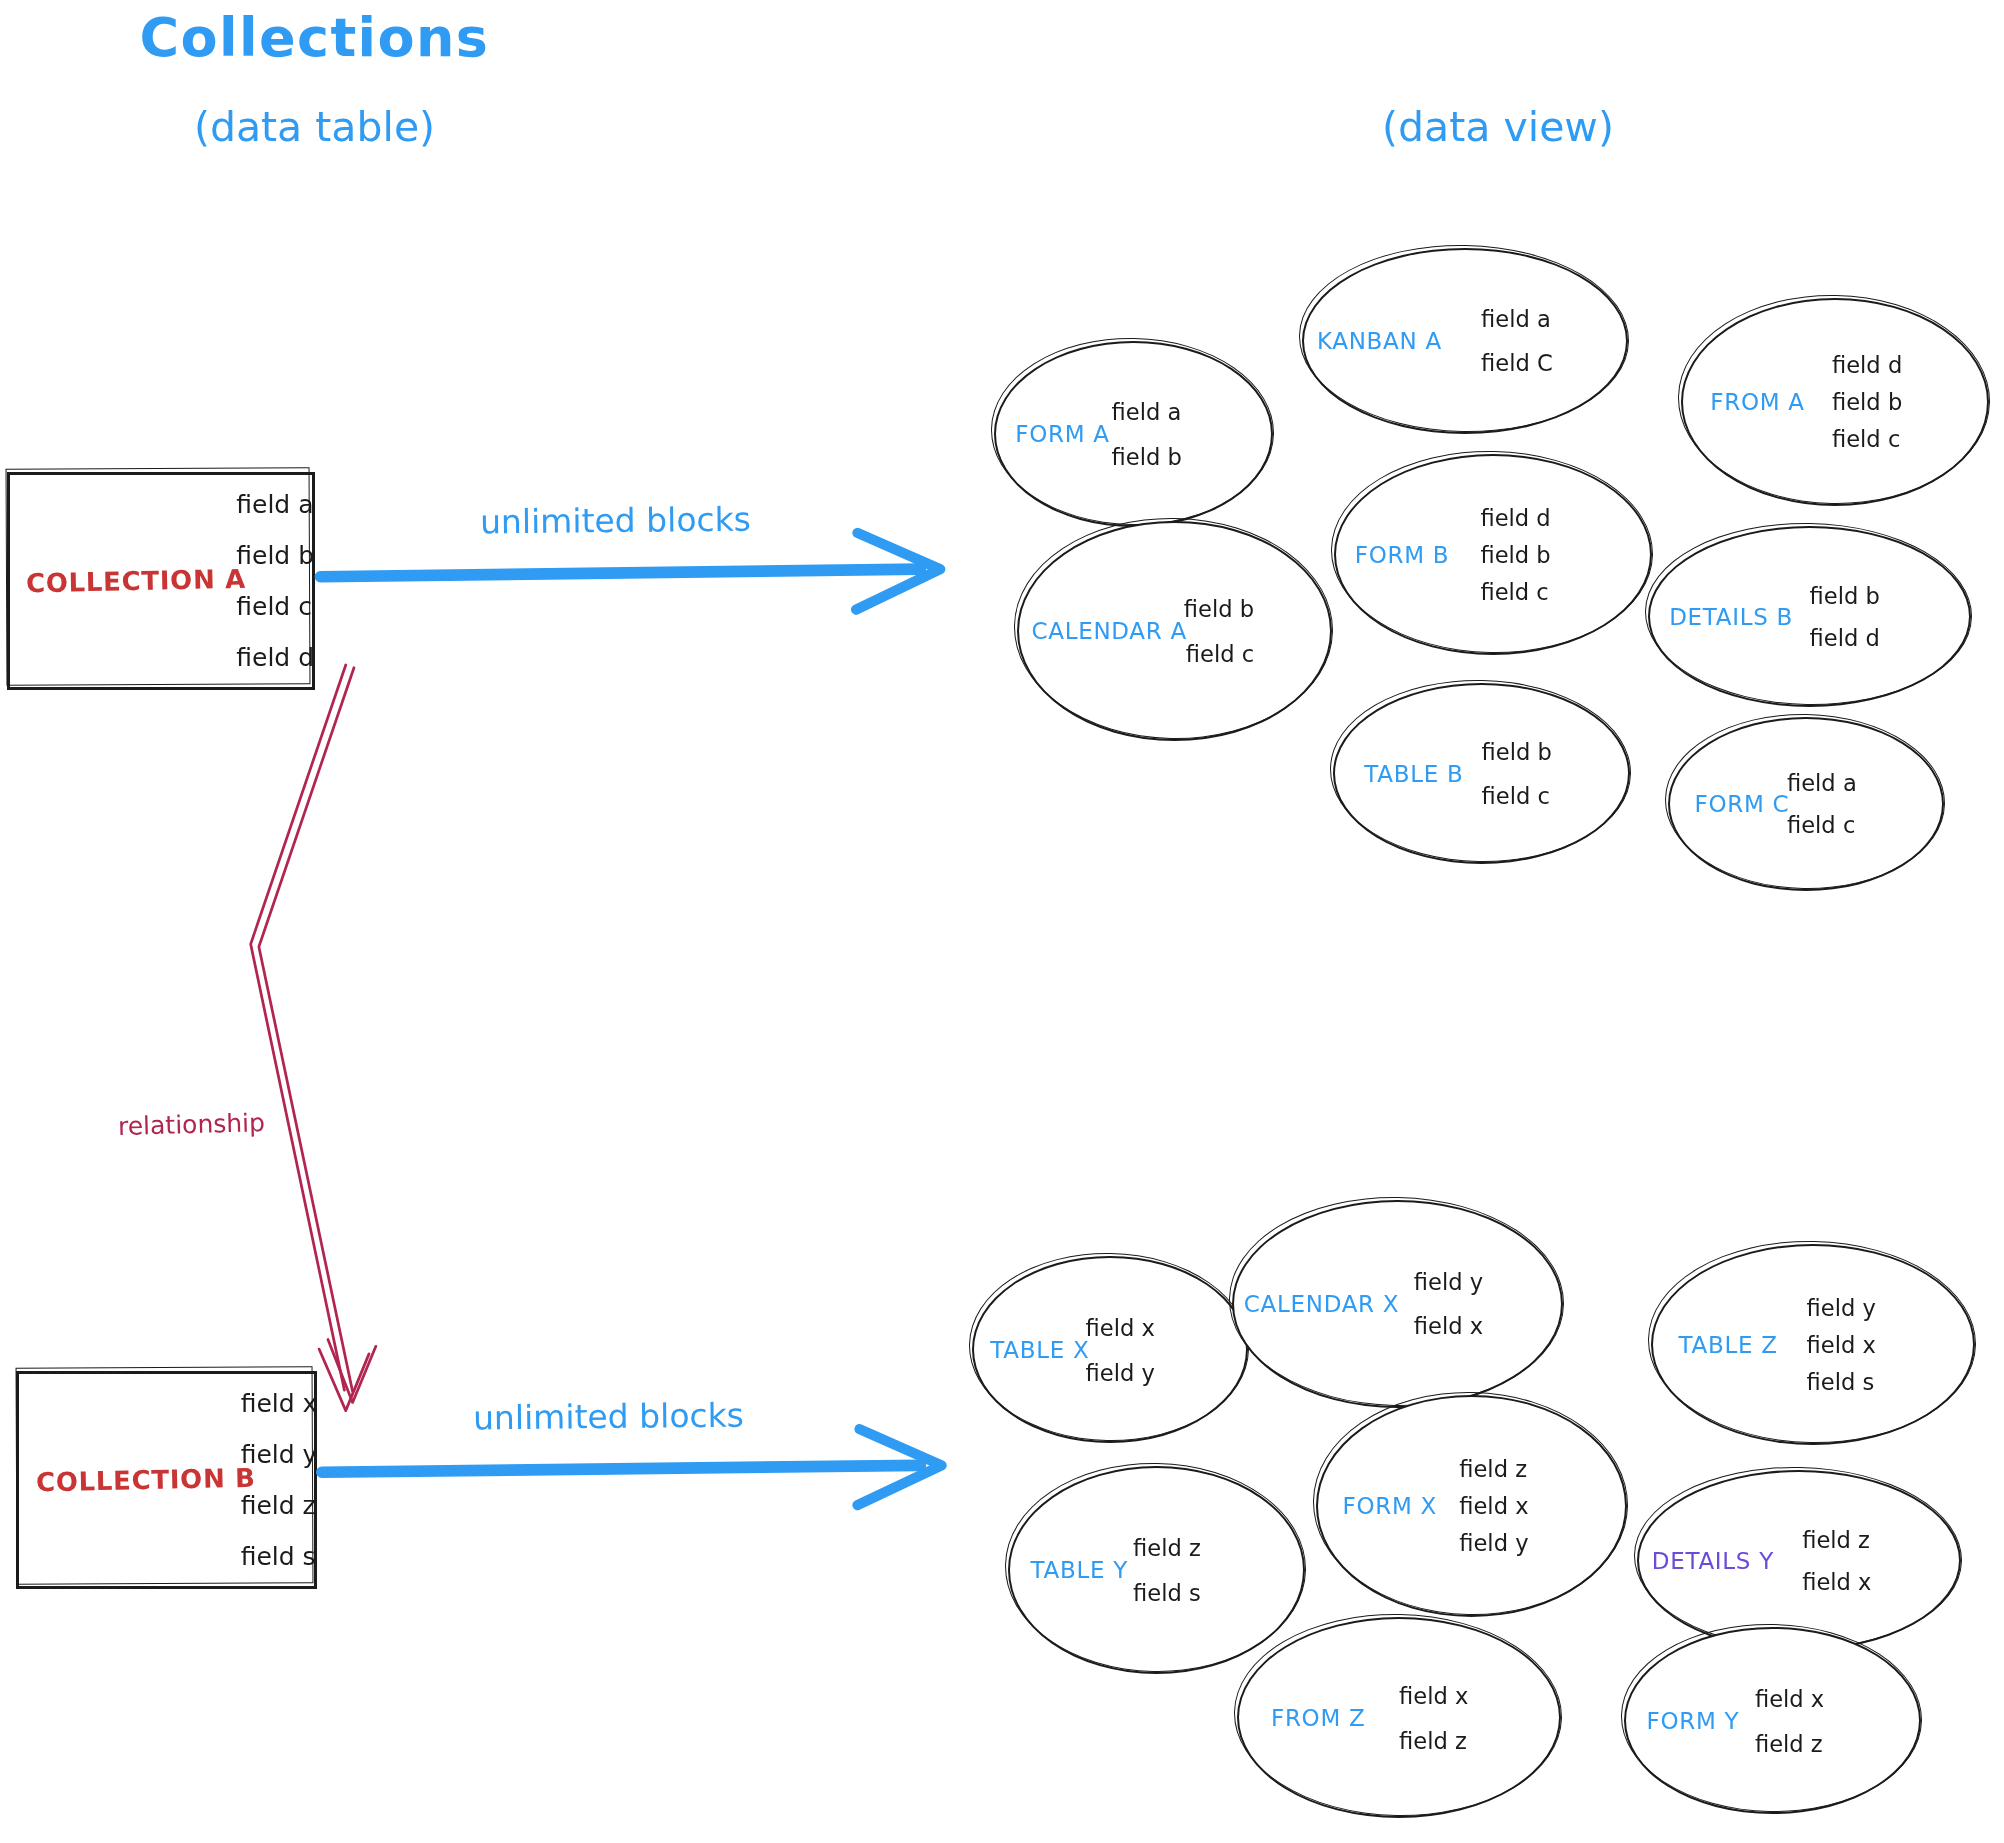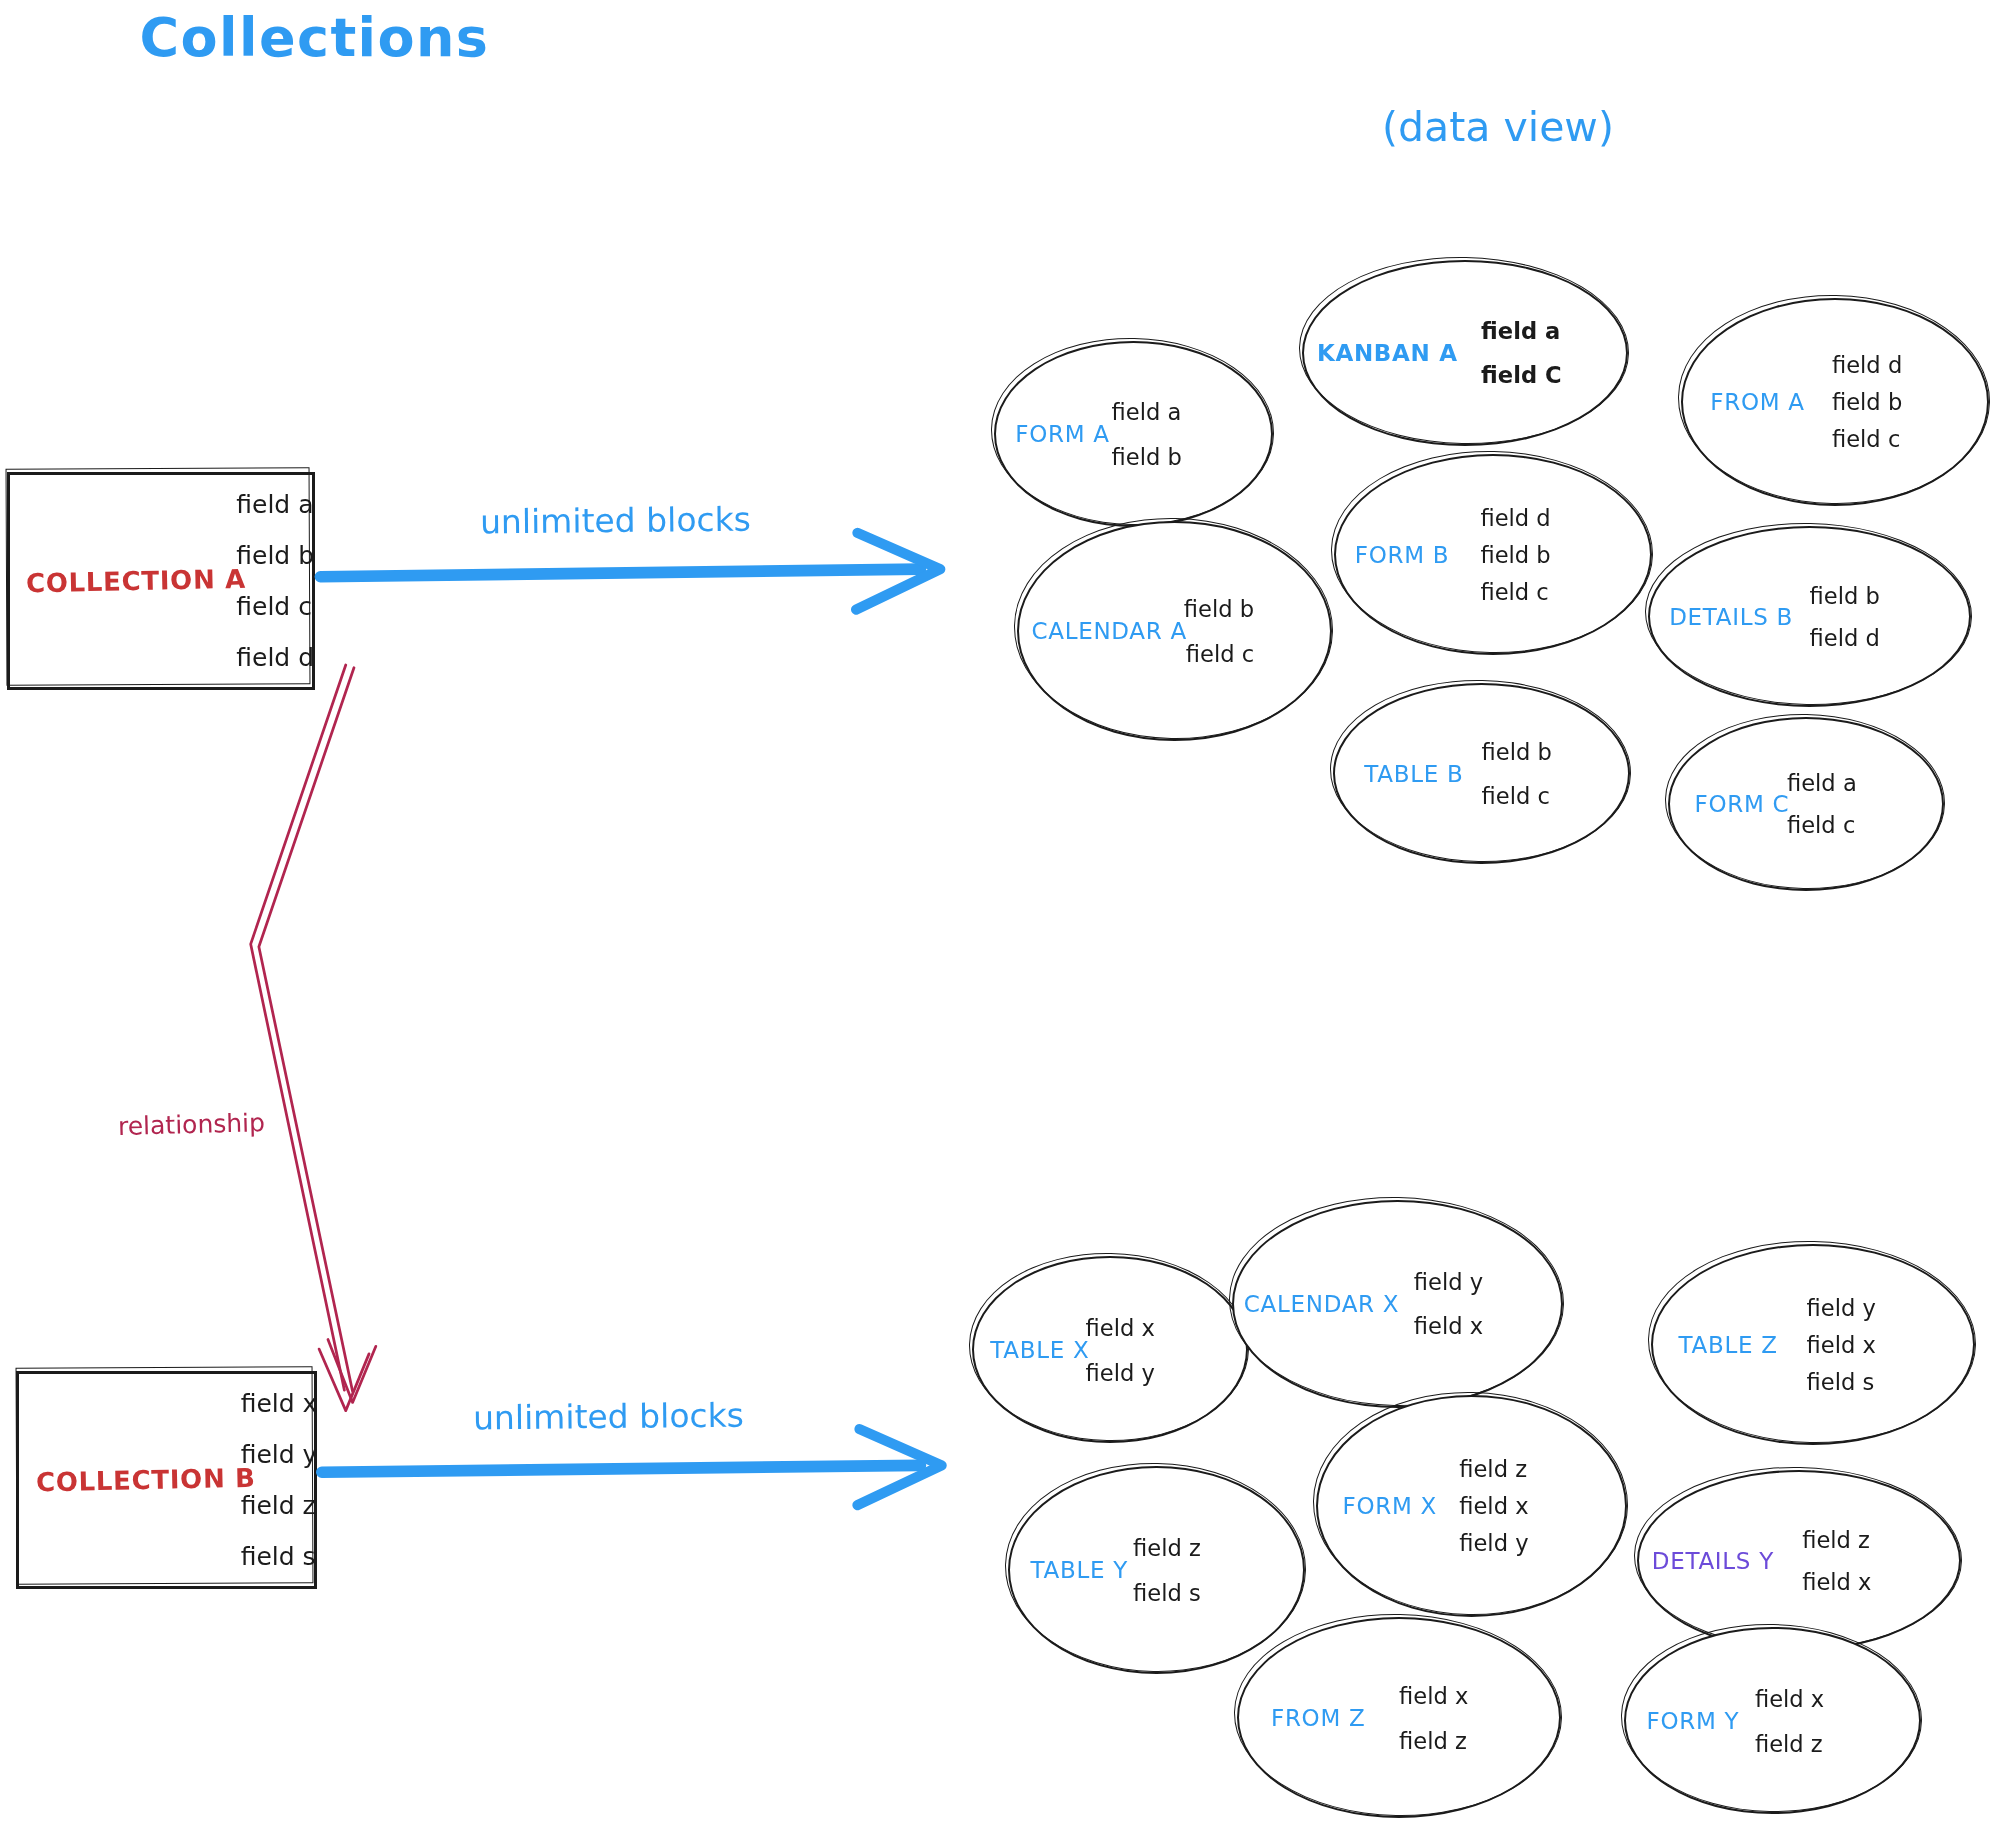--- a/index.html
+++ b/index.html
@@ -31,20 +31,21 @@
   .rel-label{position:absolute;color:var(--crimson);font-size:25px;white-space:nowrap;transform:rotate(-1.5deg);}
 
   svg.overlay{position:absolute;left:0;top:0;pointer-events:none;}
 </style>
 </head>
 <body>
 
 <div class="canvas">
 
   <div class="title" style="left:82px;top:5.5px;width:465px;">Collections</div>
+  <div class="subtitle" style="left:82px;top:103px;width:465px;">(data table)</div>
   <div class="subtitle" style="left:1334px;top:103px;width:328px;">(data view)</div>
 
   <div class="collection-box" style="left:6.8px;top:472px;width:308px;height:218px;">
     <span class="collection-label">COLLECTION A</span>
     <div class="collection-fields">
       <span>field a</span>
       <span>field b</span>
       <span>field c</span>
       <span>field d</span>
     </div>
@@ -65,21 +66,21 @@
   <div class="rel-label" style="left:118px;top:1110px;">relationship</div>
 
   <div class="block" style="left:994px;top:341px;width:279px;height:186px;--lx:7%;--fx:42%;--fg:19px;">
     <span class="block-label" data-color="blue">FORM A</span>
     <div class="block-fields">
       <span>field a</span>
       <span>field b</span>
     </div>
   </div>
 
-  <div class="block" style="left:1302px;top:260px;width:326px;height:186px;font-weight:bold;--lx:4%;--fx:55%;--fg:18px;">
+  <div class="block" style="left:1302px;top:248px;width:326px;height:186px;--lx:4%;--fx:55%;--fg:18px;">
     <span class="block-label" data-color="blue">KANBAN A</span>
     <div class="block-fields">
       <span>field a</span>
       <span>field C</span>
     </div>
   </div>
 
   <div class="block" style="left:1681px;top:298px;width:308px;height:208px;--lx:9%;--fx:49%;--fg:11px;">
     <span class="block-label" data-color="blue">FROM A</span>
     <div class="block-fields">

